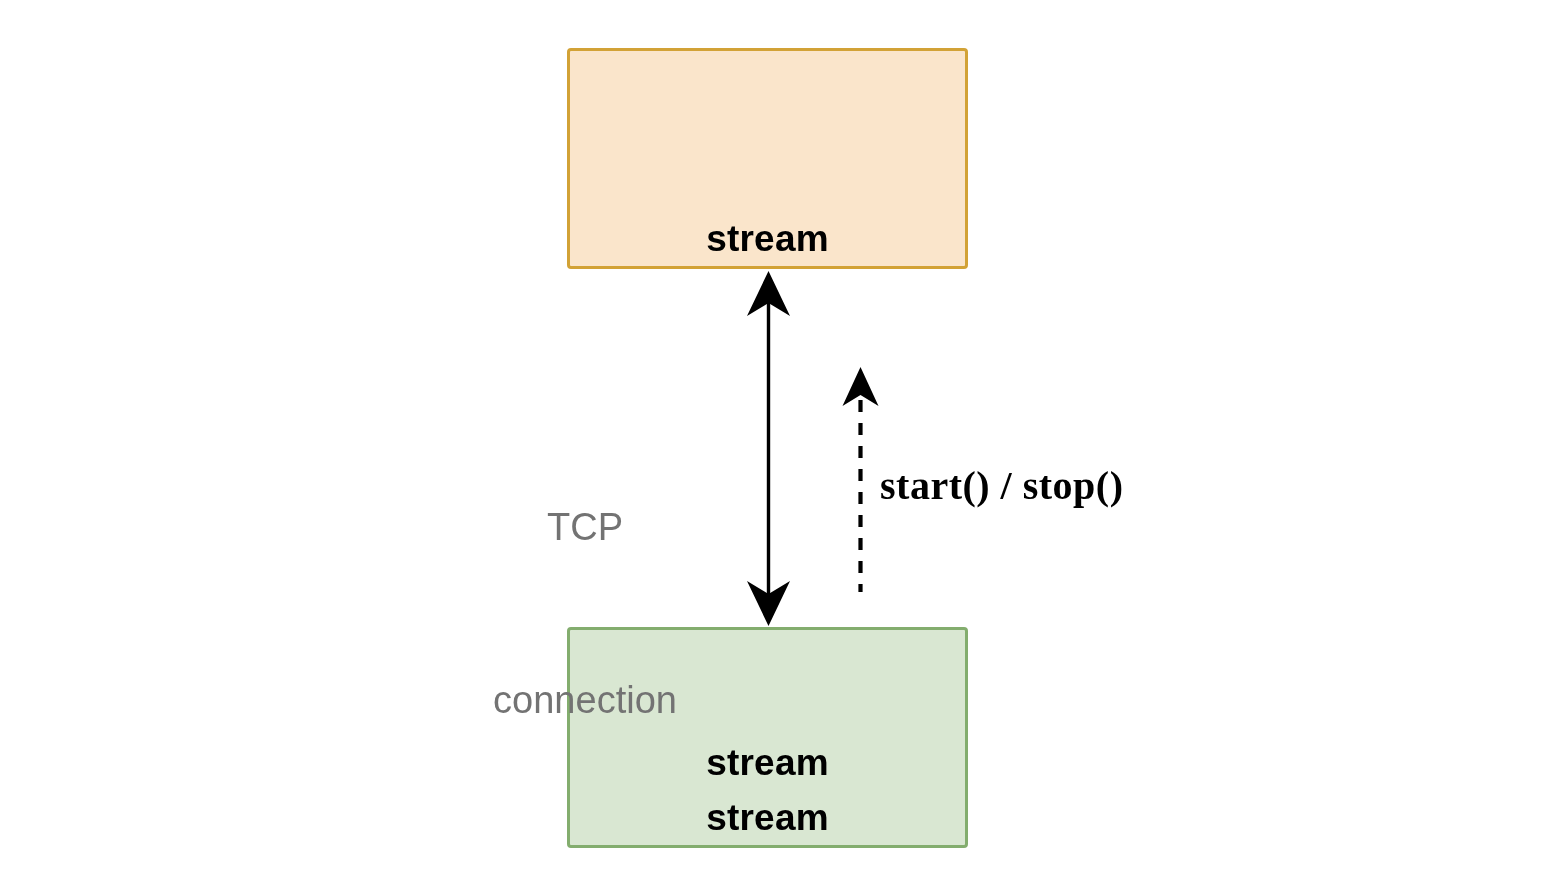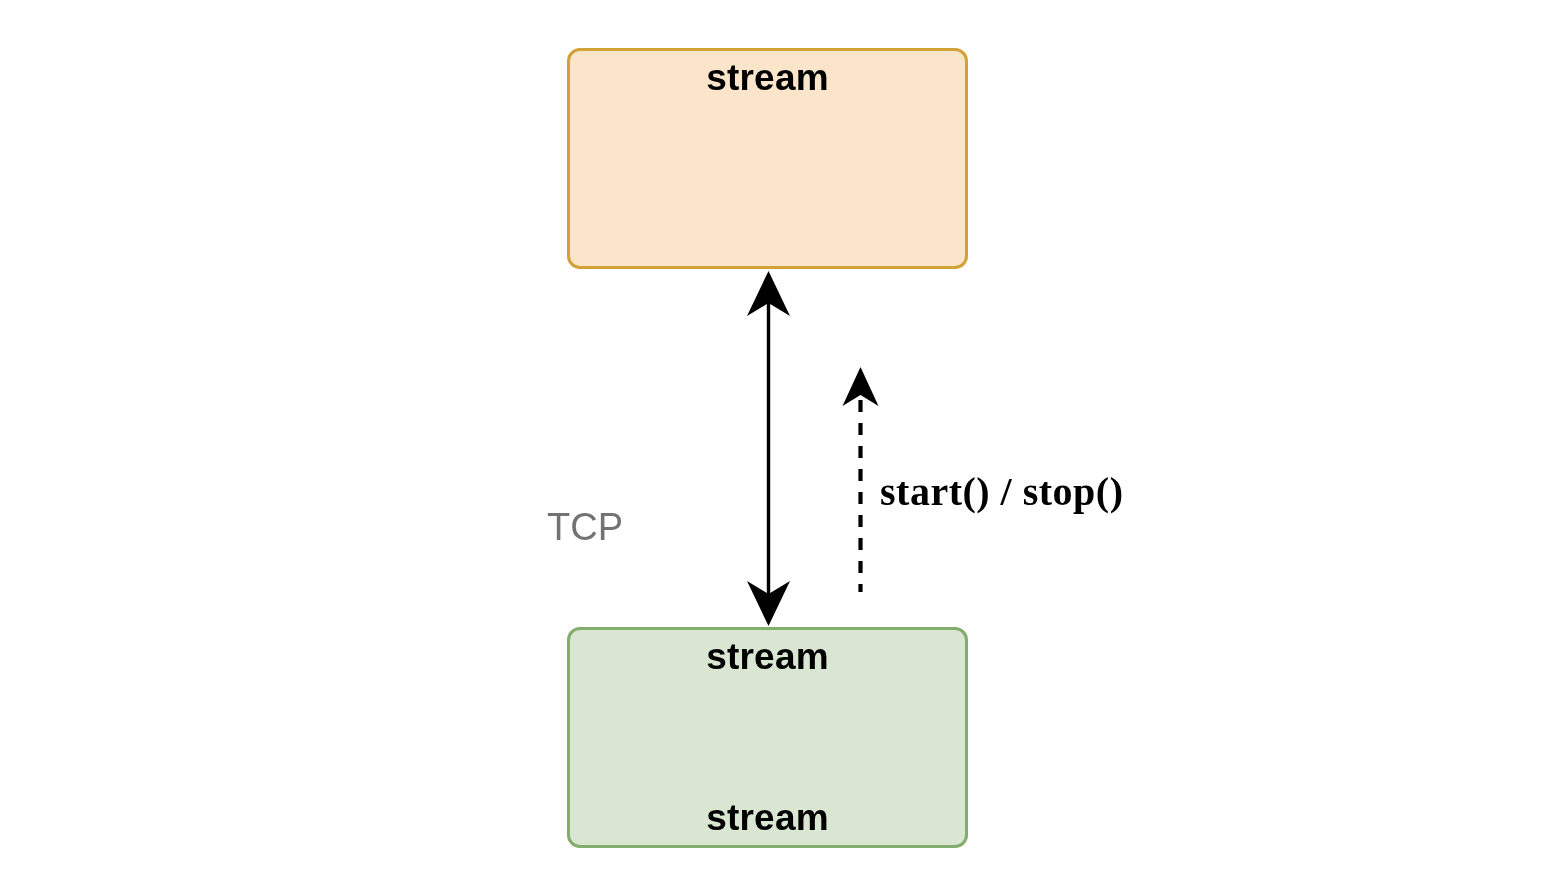--- a/index.html
+++ b/index.html
@@ -19,24 +19,24 @@
     overflow: hidden;
   }
 
   
   .node {
     position: absolute;
     box-sizing: border-box;
     display: flex;
     flex-direction: column;
     align-items: center;
-    justify-content: space-between;
+    justify-content: flex-end;
     border-style: solid;
     border-width: 3.5px;
-    border-radius: 13px;
+    border-radius: 4px;
     text-align: center;
   }
   .node .node-line {
     display: block;
     font-weight: bold;
     font-size: 37px;
     line-height: 1.47;
     color: #000000;
     letter-spacing: 0.2px;
     white-space: pre;
@@ -87,21 +87,20 @@
     color: #737373;
   }
   #label-startstop {
     left: 880px;
     top: 462px;
     font-family: "Liberation Serif", serif;
     font-weight: bold;
     font-size: 40px;
     line-height: 1.2;
     letter-spacing: 0.5px;
-    margin-top: 6px;
   }
 </style>
 </head>
 <body>
 
 <div id="canvas">
 
   <div class="node" id="node-server">
     <span class="node-line">stream</span>
   </div>
@@ -122,17 +121,18 @@
     </g>
 
     <g>
       <line x1="860.5" y1="400" x2="860.5" y2="592" stroke="#000000" stroke-width="4.2" stroke-dasharray="12 11"></line>
       <path d="M 860.5 367 L 878.5 406 L 860.5 395 L 842.5 406 Z" fill="#000000"></path>
     </g>
   </svg>
 
   <div class="label" id="label-tcp">
     <div>TCP</div>
+    <div>connection</div>
   </div>
 
   <div class="label" id="label-startstop">start() / stop()</div>
 
 </div>
 
 </body></html>

